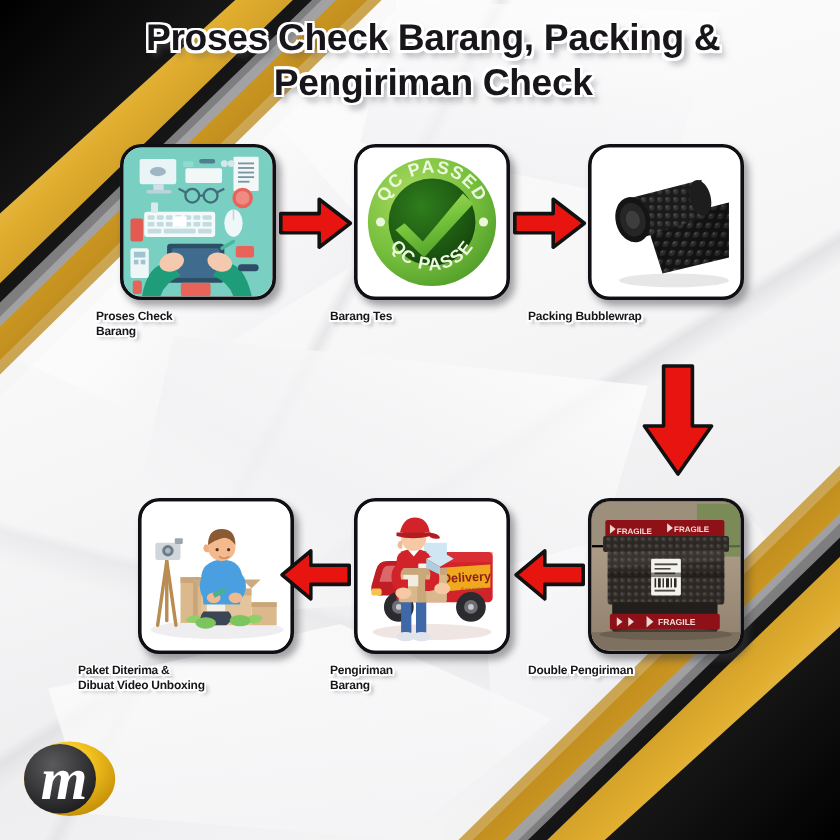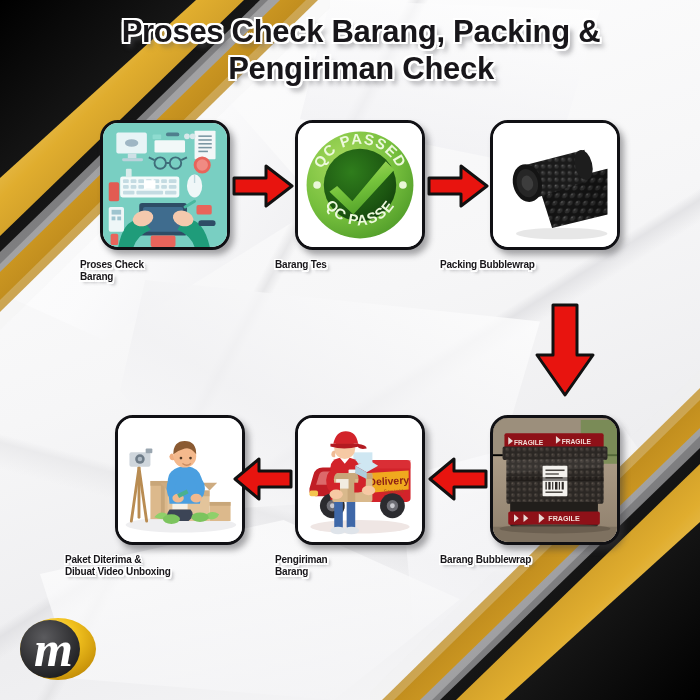--- a/index.html
+++ b/index.html
@@ -415,21 +415,21 @@
         </g>
         <path d="M22 101 l5 4 l-5 4 z" fill="#e8d9d4"></path>
         <path d="M32 101 l5 4 l-5 4 z" fill="#e8d9d4"></path>
         <path d="M48 100 l6 5 l-6 5 z" fill="#e8d9d4"></path>
 
         <rect x="0" y="114" width="130" height="16" fill="#7e7160"></rect>
         <ellipse cx="65" cy="116" rx="58" ry="5" fill="#5f5446" opacity=".6"></ellipse>
       </svg>
     </div>
     <div class="caption wide">
-      <div>Barang Bubblewrap</div>
+      <div>Double Pengiriman</div>
     </div>
   </div>
 
   <div class="arrow" style="top:455px; left:428px;">
     <svg width="60" height="48" viewBox="0 0 60 48">
       <polygon points="58,16 26,16 26,4 2,24 26,44 26,32 58,32" fill="#e8140f" stroke="#111111" stroke-width="3" stroke-linejoin="round"></polygon>
     </svg>
   </div>
 
   <div class="node" style="top:415px; left:295px;">

